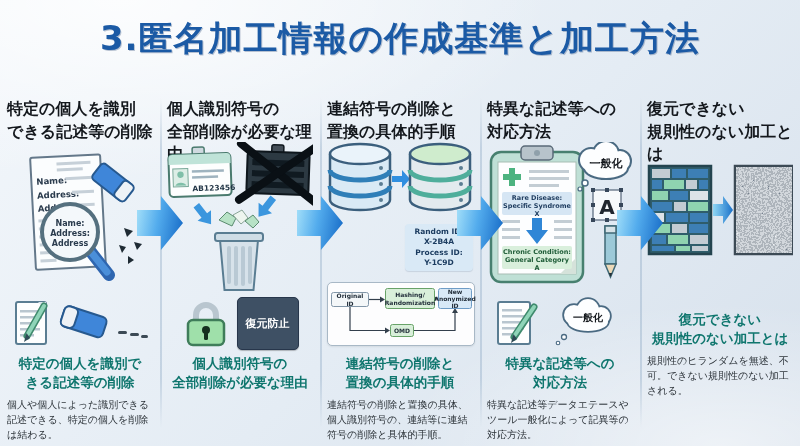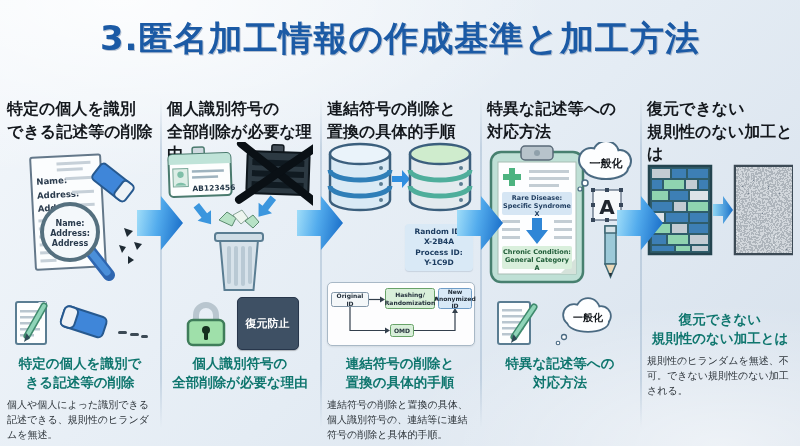--- a/index.html
+++ b/index.html
@@ -128,21 +128,21 @@
             <rect x="0" y="0" width="44" height="21" rx="5" fill="#3f86d9" stroke="#27598f" stroke-width="2"></rect>
             <rect x="0" y="0" width="14" height="21" rx="5" fill="#eef2f6" stroke="#27598f" stroke-width="2"></rect>
           </g>
           <rect x="108" y="34" width="9" height="3" rx="1.5" fill="#3c4a55"></rect>
           <rect x="120" y="36" width="9" height="3" rx="1.5" fill="#3c4a55"></rect>
           <rect x="131" y="38" width="7" height="3" rx="1.5" fill="#3c4a55"></rect>
         </svg>
       </div>
       <div class="subtitle">特定の個人を識別で
 きる記述等の削除</div>
-      <div class="desc">個人や個人によった識別できる記述できる、規則性のヒランダムを無述。</div>
+      <div class="desc">個人や個人によった識別できる記述できる、特定の個人を削除は結わる。</div>
     </div>
 
     <div class="column c2">
       <div class="col-header">個人識別符号の
 全部削除が必要な理由</div>
       <div class="illus">
         <svg width="146" height="152" viewBox="0 0 146 152">
           <g transform="translate(2,12) rotate(-2 31 21)">
             <rect x="24" y="-7" width="12" height="10" rx="2" fill="#cfd9df" stroke="#4a7a6e" stroke-width="1.5"></rect>
             <rect x="0" y="0" width="62" height="42" rx="4" fill="#fdfefe" stroke="#4a7a6e" stroke-width="2"></rect>
@@ -344,20 +344,21 @@
                 <ellipse cx="36" cy="25" rx="20" ry="9"></ellipse>
             </g>
             <text x="36" y="24" text-anchor="middle" font-size="10" font-weight="bold" fill="#14181d">一般化</text>
             <circle cx="12" cy="40" r="2.5" fill="#fdfeff" stroke="#4a6a82" stroke-width="1.3"></circle>
             <circle cx="6" cy="46" r="1.8" fill="#fdfeff" stroke="#4a6a82" stroke-width="1.1"></circle>
           </g>
         </svg>
       </div>
       <div class="subtitle">特異な記述等への
 対応方法</div>
+      <div class="desc">特異な記述等データエテースやツール一般化によって記異等の対応方法。</div>
     </div>
 
     <div class="column c5">
       <div class="col-header">復元できない
 規則性のない加工とは</div>
       <div class="illus">
         <svg width="146" height="110" viewBox="0 0 146 110" style="margin-top:14px">
           <defs>
             <linearGradient id="arrG" x1="0" y1="0" x2="1" y2="0">
               <stop offset="0" stop-color="#8fd6f4"></stop>

